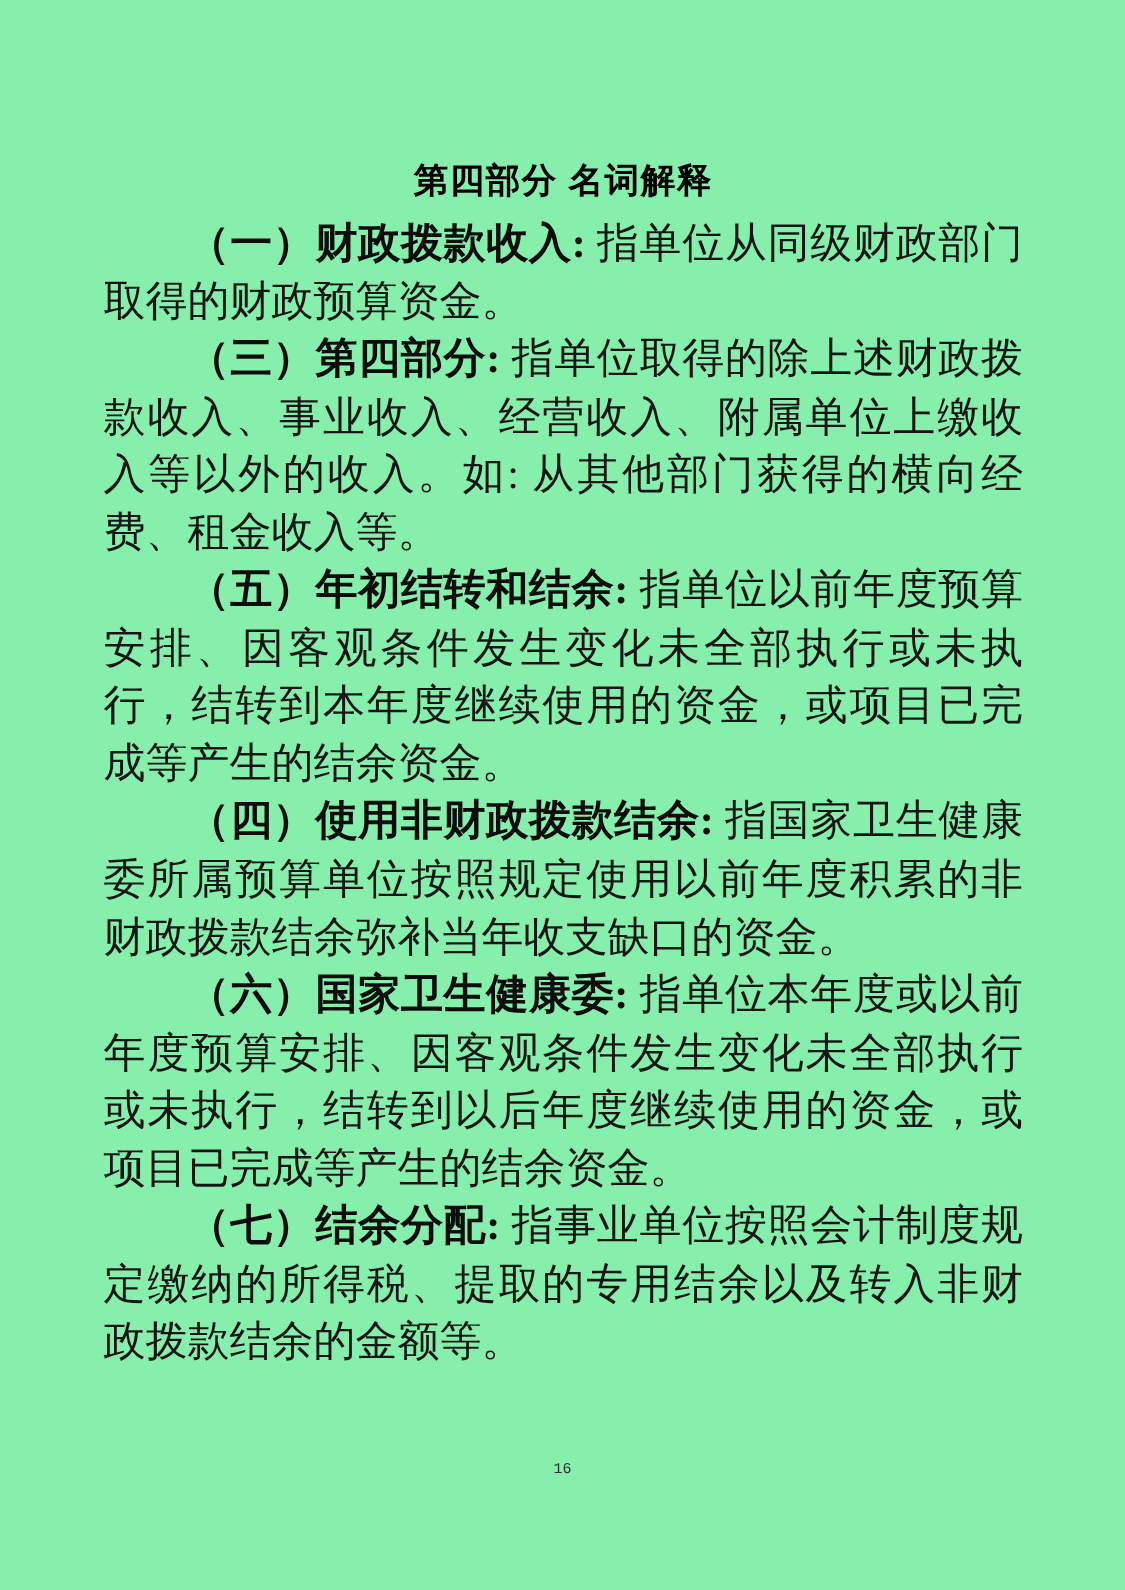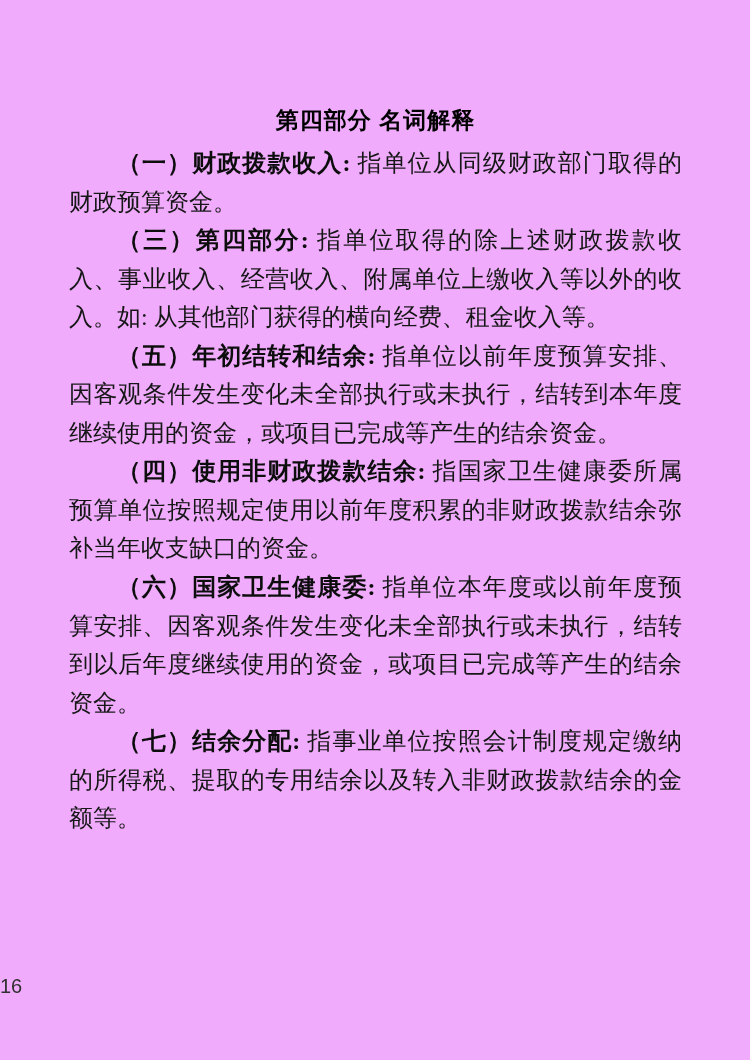--- a/index.html
+++ b/index.html
@@ -4,66 +4,66 @@
 <style>
   html, body {
     margin: 0;
     padding: 0;
     background: #ffffff;
   }
   .page {
     position: relative;
     width: 750px;
     height: 1060px;
-    background: #f0abfc;
+    background: #86efac;
     overflow: hidden;
     font-family: "Liberation Serif", serif;
   }
   .content {
     position: absolute;
     left: 69px;
     top: 102px;
     width: 613px;
   }
   .doc-title {
     font-family: "Liberation Sans", sans-serif;
     font-size: 23px;
     font-weight: 700;
     line-height: 36px;
     text-align: center;
     letter-spacing: 1px;
     color: #000000;
     margin: 0 0 6px 0;
   }
   .para {
-    font-size: 24px;
+    font-size: 28px;
     line-height: 38.55px;
     margin: 0;
     text-align: justify;
     text-justify: inter-ideograph;
     text-indent: 2em;
     color: #161616;
     word-break: break-all;
   }
   .para .term {
     font-weight: 700;
     color: #0d0d0d;
   }
   .para .definition {
     font-weight: 400;
   }
   .page-number {
     position: absolute;
     top: 975px;
     left: 0;
     width: 100%;
-    text-align: left;
-    font-size: 20px;
+    text-align: center;
+    font-size: 10px;
     color: #303030;
-    font-family: Liberation Sans, sans-serif;
+    font-family: Liberation Mono, monospace;
   }
 </style>
 </head>
 <body>
 
 <div class="page">
   <div class="content">
     <h1 class="doc-title">第四部分 名词解释</h1>
 
     <p class="para"><span class="term">（一）财政拨款收入:</span><span class="definition"> 指单位从同级财政部门取得的财政预算资金。</span></p>

